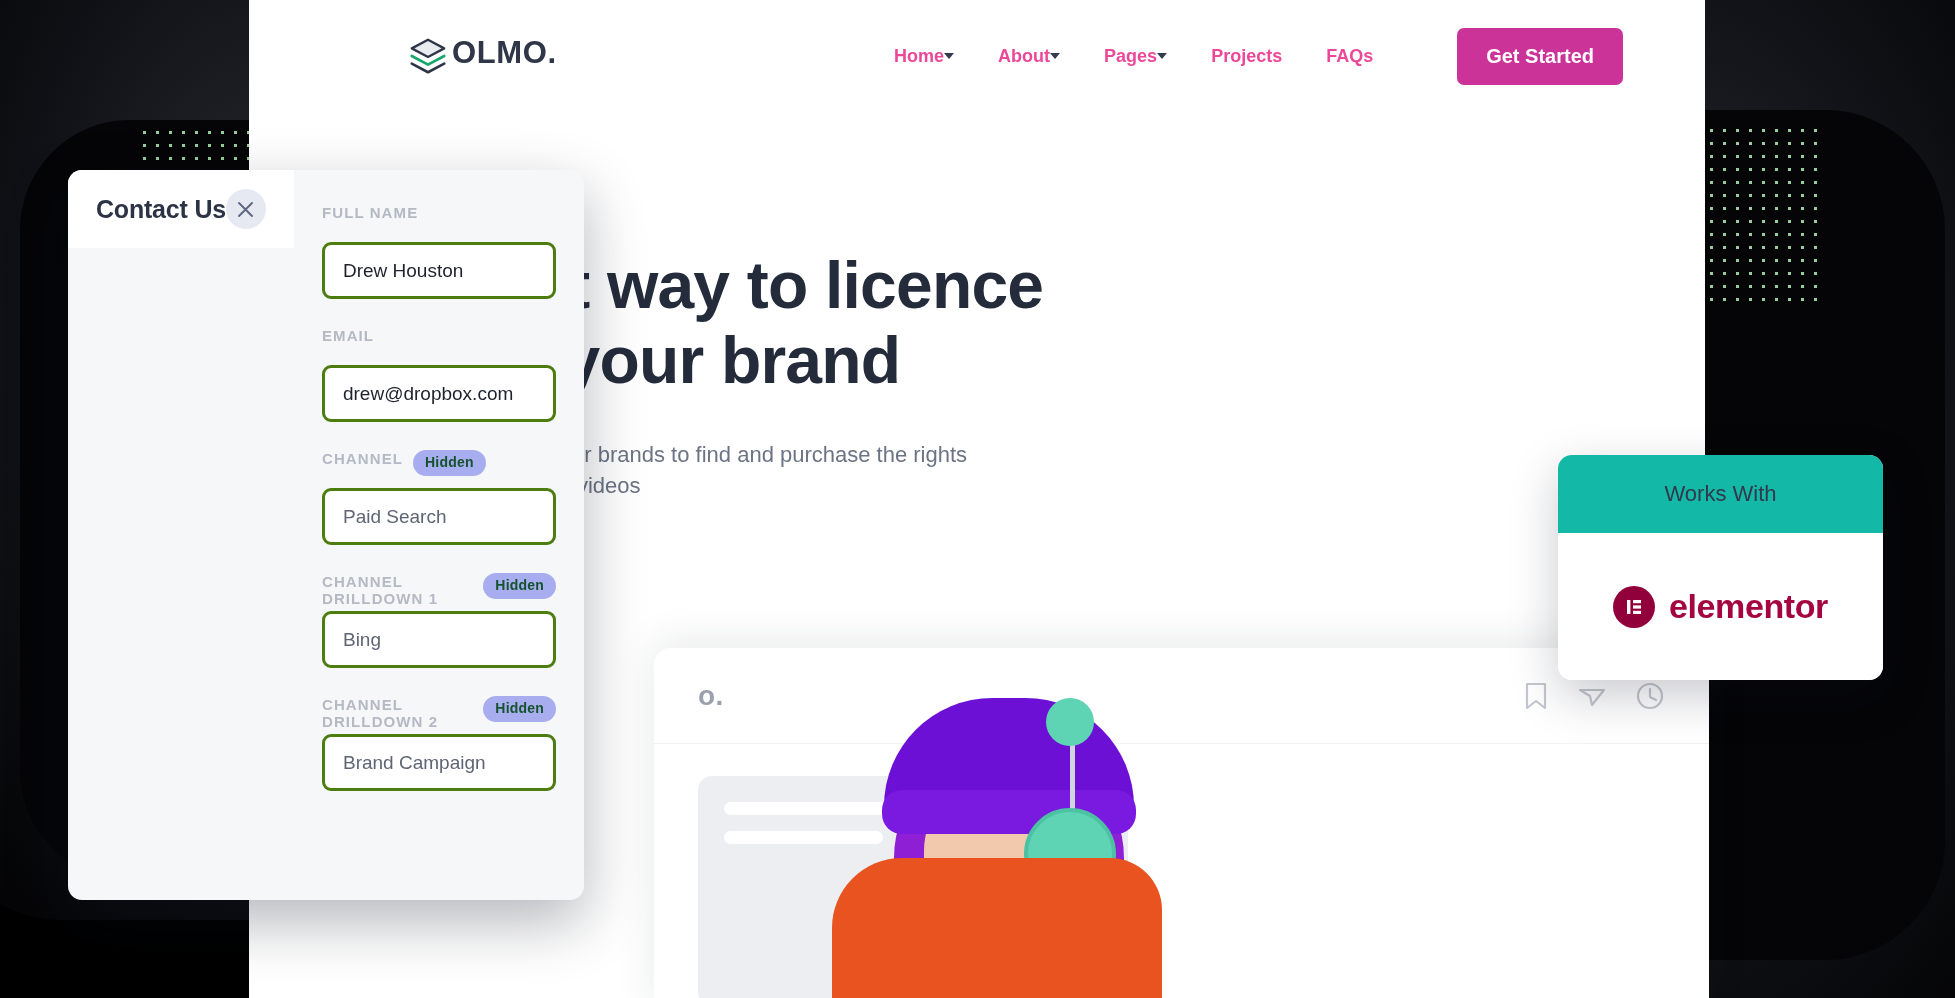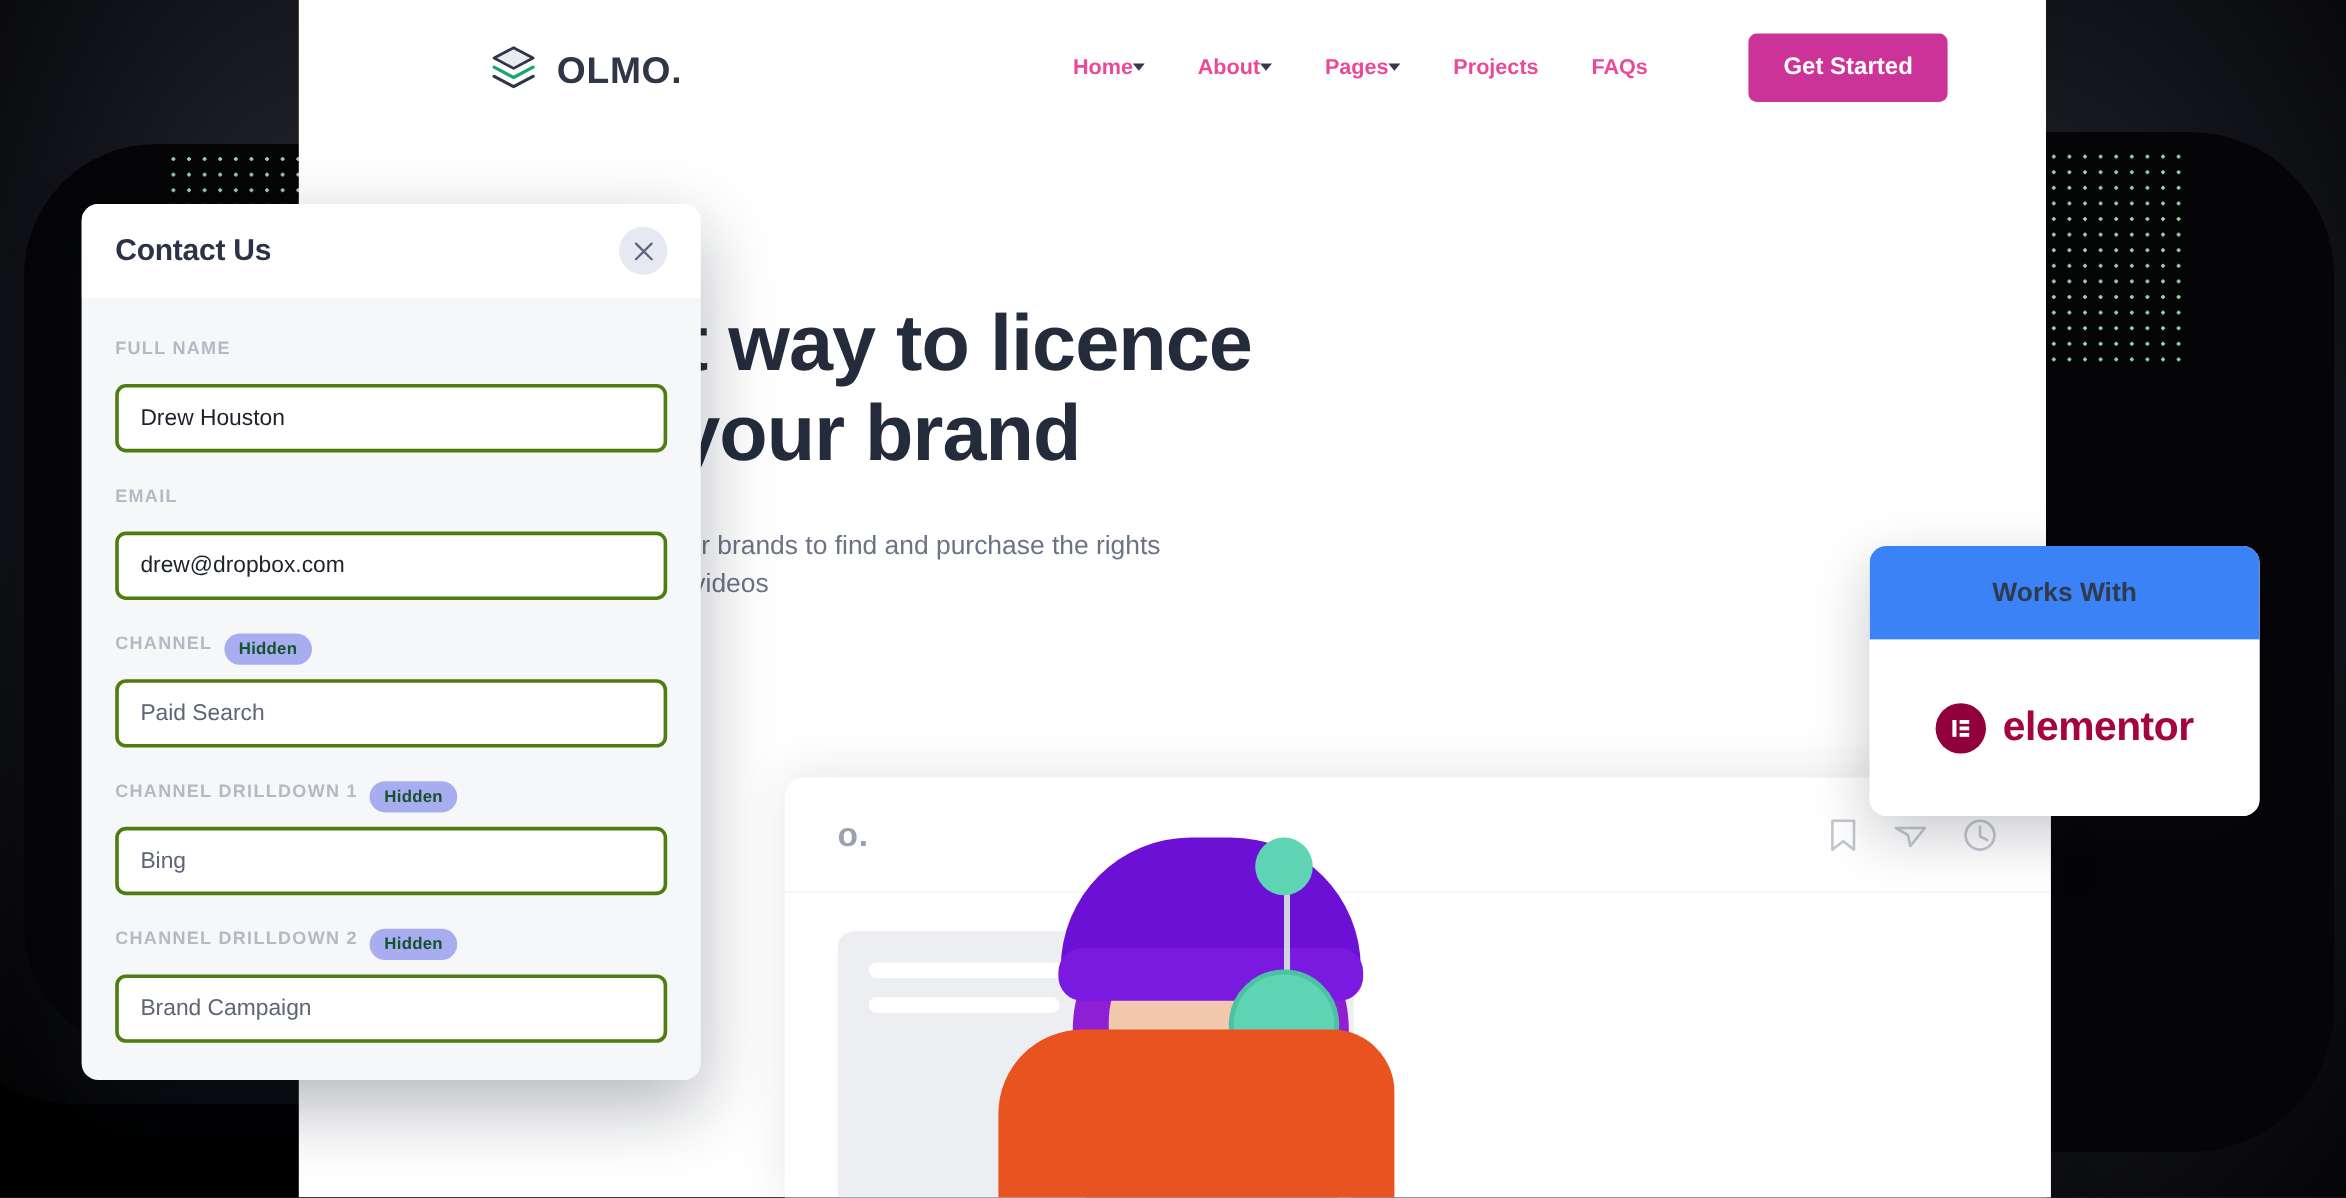--- a/index.html
+++ b/index.html
@@ -76,22 +76,22 @@
     position: absolute;
     left: 0; top: 0;
     width: 100%;
     height: 112px;
     display: flex;
     align-items: center;
     padding: 0 82px 0 158px;
   }
   .brand {
     display: flex;
-    align-items: flex-end;
-    gap: 15px;
+    align-items: flex-start;
+    gap: 3px;
   }
   .brand-mark { width: 42px; height: 42px; display:block; }
   .brand-name {
     font-size: 31px;
     font-weight: 700;
     color: #2e3648;
     letter-spacing: 0.6px;
   }
 
   .nav-links {
@@ -287,26 +287,26 @@
     top: 455px;
     width: 325px;
     height: 225px;
     background: #ffffff;
     border-radius: 14px;
     box-shadow: 0 16px 48px rgba(15,20,35,0.22);
     overflow: hidden;
   }
   .works-head {
     height: 78px;
-    background: #3b82f6;
+    background: #14b8a6;
     display: flex;
     align-items: center;
     justify-content: center;
     font-size: 22px;
-    font-weight: 700;
+    font-weight: 400;
     color: #303a4d;
   }
   .works-body {
     height: 147px;
     display: flex;
     align-items: center;
     justify-content: center;
     gap: 14px;
     background: #ffffff;
   }
@@ -330,21 +330,21 @@
     position: absolute;
     left: 68px;
     top: 170px;
     width: 516px;
     height: 730px;
     background: #f6f7f9;
     border-radius: 14px;
     box-shadow: 0 22px 60px rgba(10,15,30,0.30);
     overflow: hidden;
     display: flex;
-    flex-direction: column;
+    flex-direction: row;
   }
   .modal-head {
     height: 78px;
     background: #ffffff;
     display: flex;
     align-items: center;
     padding: 0 28px;
     flex: 0 0 auto;
   }
   .modal-title {

